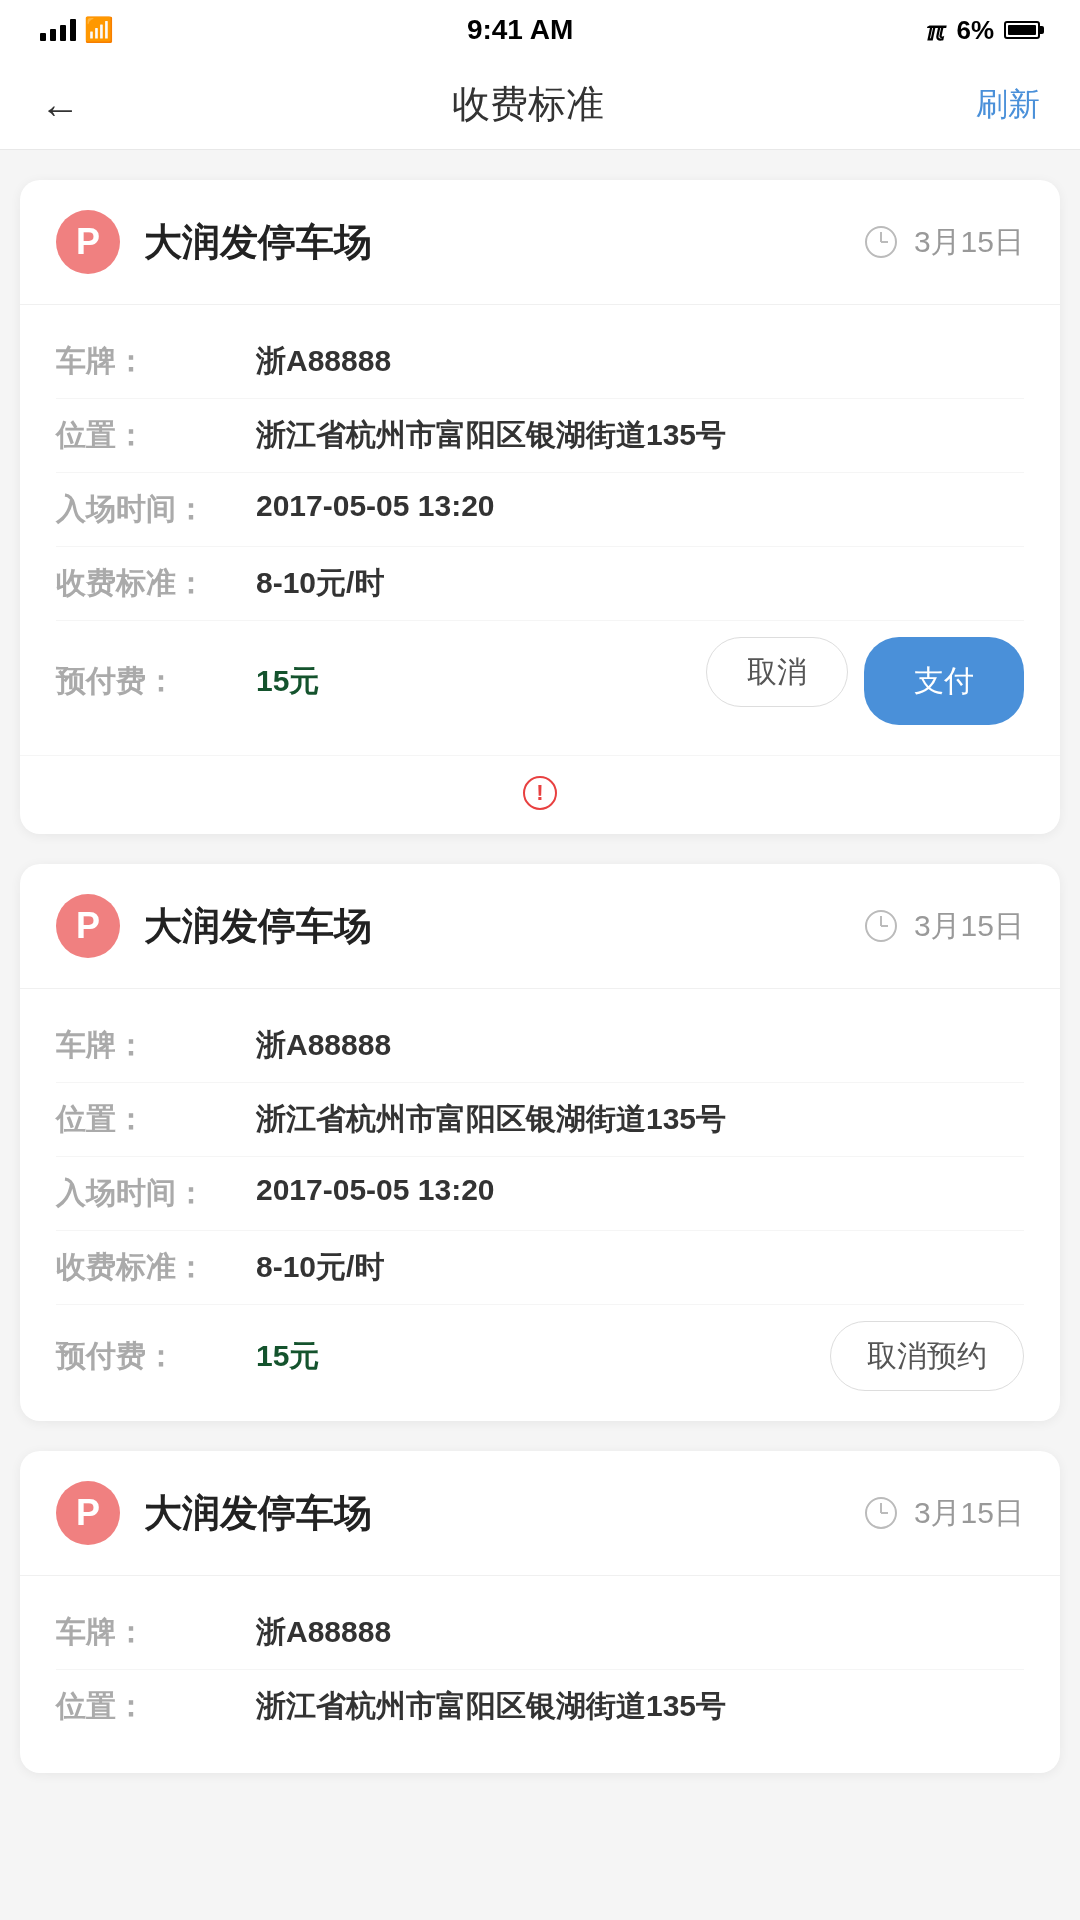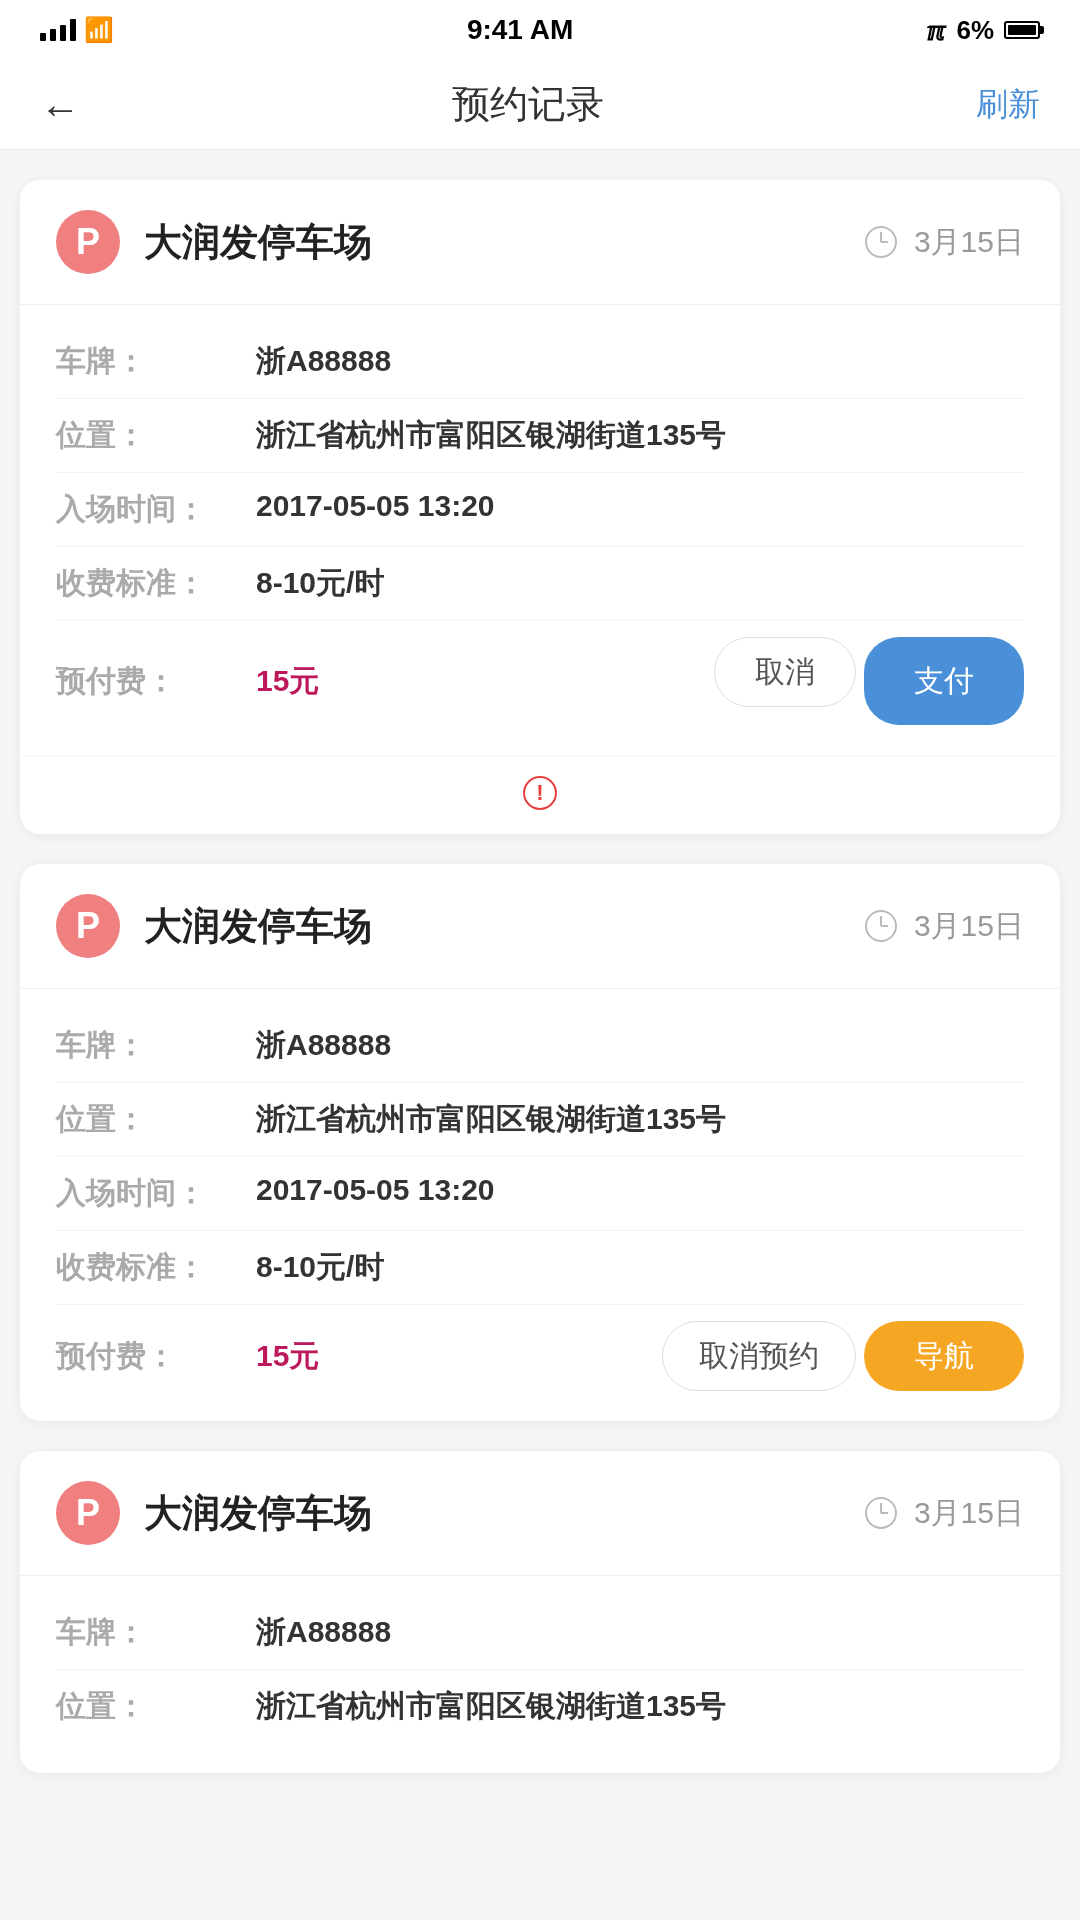--- a/index.html
+++ b/index.html
@@ -176,24 +176,24 @@
       font-weight: bold;
     }
 
     
     .action-row {
       display: flex;
       align-items: center;
       padding: 16px 0 0;
     }
     .action-row .info-label {  }
-    .action-row .info-value { font-size: 30px; color: #be185d; }
+    .action-row .info-value { font-size: 30px; color: #14532d; }
     .action-buttons {
       display: flex;
-      gap: 8px;
+      gap: 16px;
       margin-left: auto;
     }
     .btn-cancel {
       height: 70px;
       padding: 0 40px;
       border-radius: 35px;
       border: 1px solid #ddd;
       background: #fff;
       font-size: 30px;
       color: #555;
@@ -274,21 +274,21 @@
     <span>ℼ</span>
     <span>6%</span>
     <div class="battery-icon">
       <div class="battery-fill"></div>
     </div>
   </div>
 </div>
 
 <div class="nav-bar">
   <div class="nav-back">←</div>
-  <div class="nav-title">预约记录</div>
+  <div class="nav-title">收费标准</div>
   <div class="nav-refresh">刷新</div>
 </div>
 
 <div class="content">
 
   <div class="card">
     <div class="card-header">
       <div class="parking-icon">
         <span>P</span>
       </div>
@@ -355,21 +355,20 @@
       </div>
       <div class="info-row">
         <span class="info-label">收费标准：</span>
         <span class="info-value">8-10元/时</span>
       </div>
       <div class="action-row">
         <span class="info-label">预付费：</span>
         <span class="info-value">15元</span>
         <div class="action-buttons">
           <button class="btn-cancel-reserve">取消预约</button>
-          <button class="btn-nav">导航</button>
         </div>
       </div>
     </div>
   </div>
 
   <div class="card">
     <div class="card-header">
       <div class="parking-icon">
         <span>P</span>
       </div>

